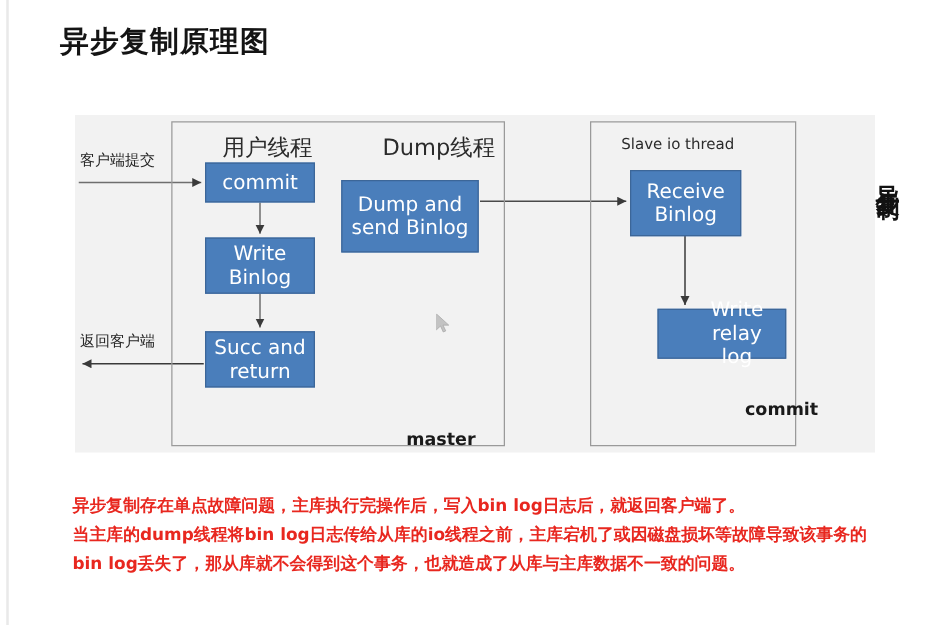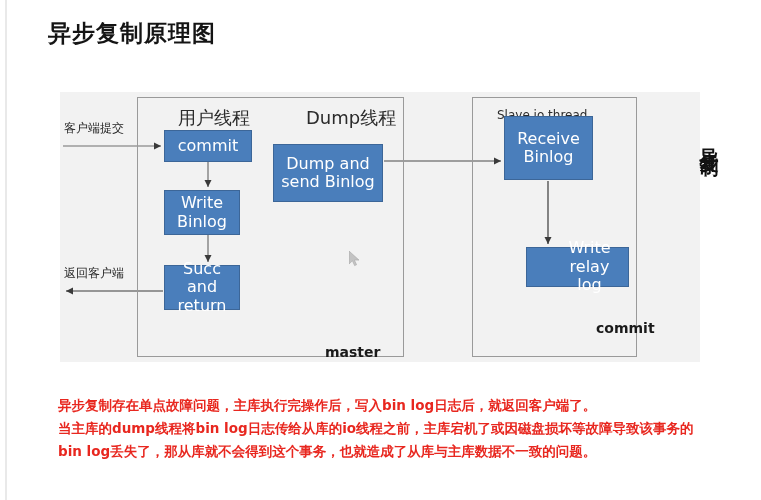--- a/index.html
+++ b/index.html
@@ -61,24 +61,24 @@
     border:1px solid #3c6698;
     color:#ffffff;
     display:flex;align-items:center;justify-content:center;
     text-align:center;
     font-family:"DejaVu Sans","Liberation Sans",sans-serif;
     font-size:16px;line-height:1.15;
     box-sizing:border-box;
     padding:2px 4px;
   }
   .b-commit{left:164px;top:130px;width:88px;height:32px;}
-  .b-write-binlog{left:164px;top:190px;width:76px;height:45px;}
-  .b-succ{left:164px;top:265px;width:76px;height:45px;}
+  .b-write-binlog{left:164px;top:190px;width:88px;height:45px;}
+  .b-succ{left:164px;top:265px;width:88px;height:45px;}
   .b-dump{left:273px;top:132px;width:110px;height:58px;margin-top:12px;}
-  .b-receive{left:504px;top:116px;width:89px;height:64px;}
+  .b-receive{left:504px;top:136px;width:89px;height:53px;}
   .b-relay{left:526px;top:247px;width:103px;height:40px;padding-left:28px;}
 
   
   .side-lbl{
     position:absolute;font-size:12px;color:#262626;
     font-family:"DejaVu Sans","Liberation Sans",sans-serif;
     white-space:nowrap;
   }
   .lbl-submit{left:64px;top:120px;}
   .lbl-return{left:64px;top:265px;}

